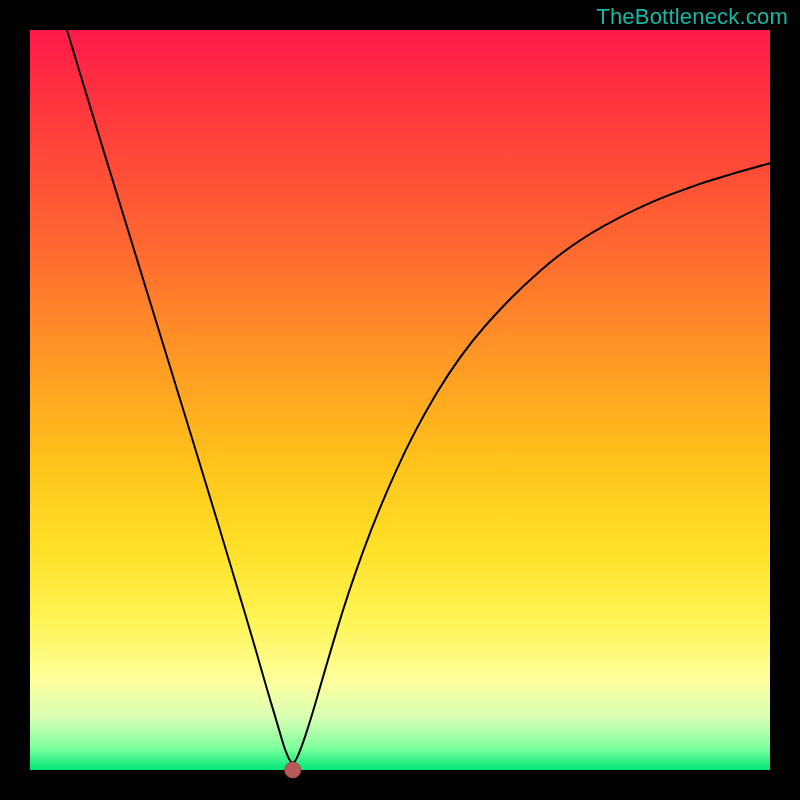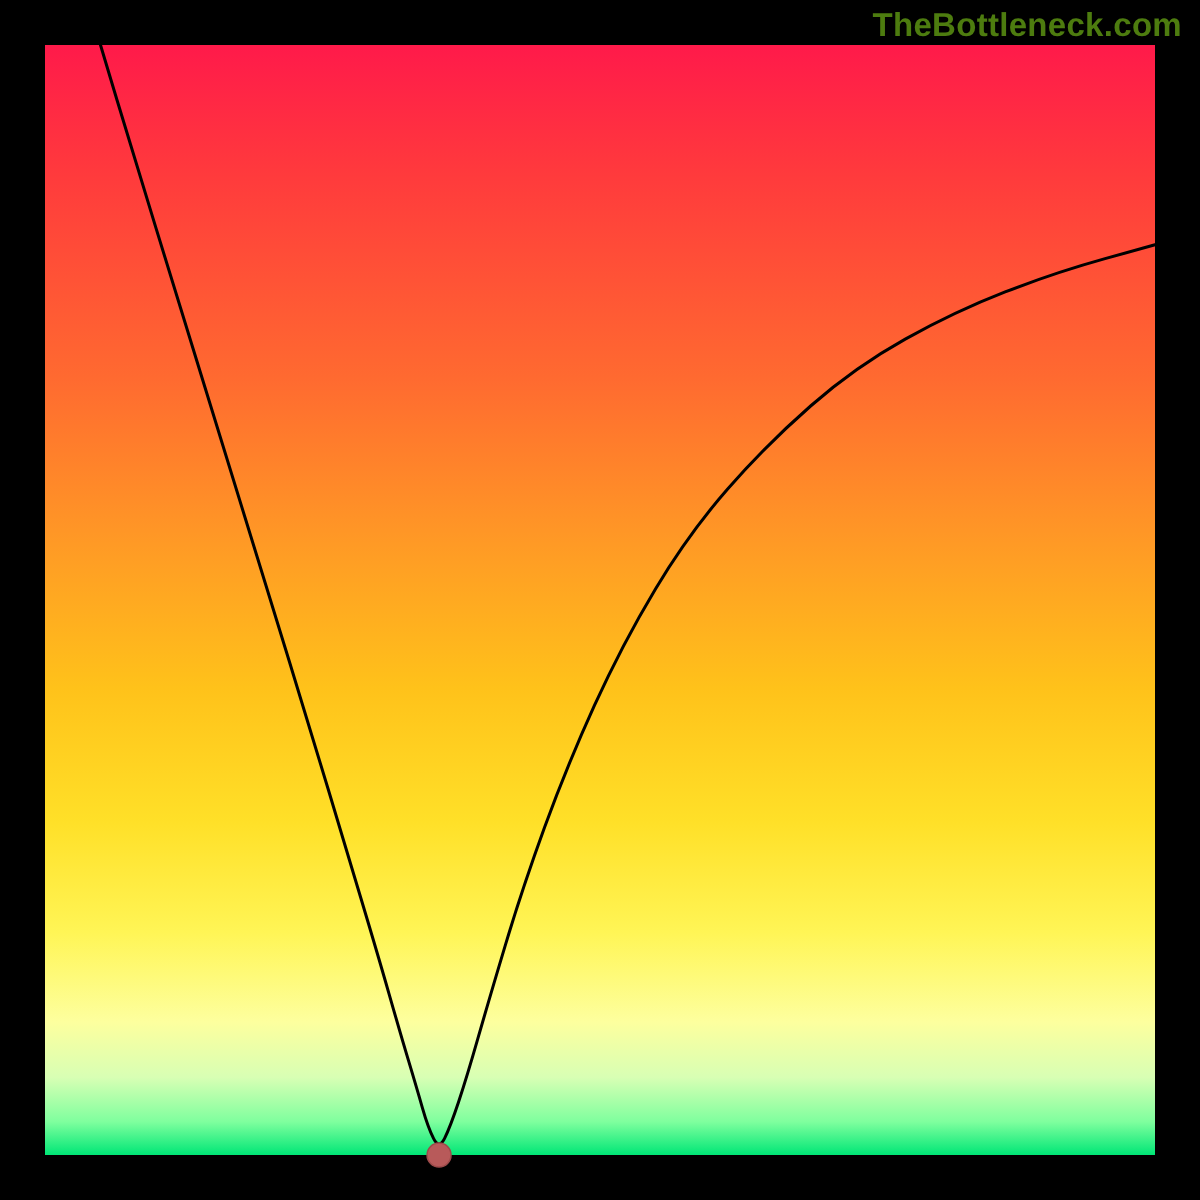--- a/index.html
+++ b/index.html
@@ -36,23 +36,23 @@
       #fdff9e 88%,
       #d8ffb4 93%,
       #7fff9e 97%,
       #00e676 100%
     );
   }
   .watermark {
     position: absolute;
     top: 4px;
     right: 12px;
-    color: #4d7c0f;
+    color: #14b8a6;
     font-size: 22px;
-    font-weight: 700;
+    font-weight: 400;
     letter-spacing: 0.2px;
     font-family: Arial, Helvetica, sans-serif;
   }
   svg.curve-layer {
     position: absolute;
     left: 0;
     top: 0;
     width: 740px;
     height: 740px;
     overflow: visible;

